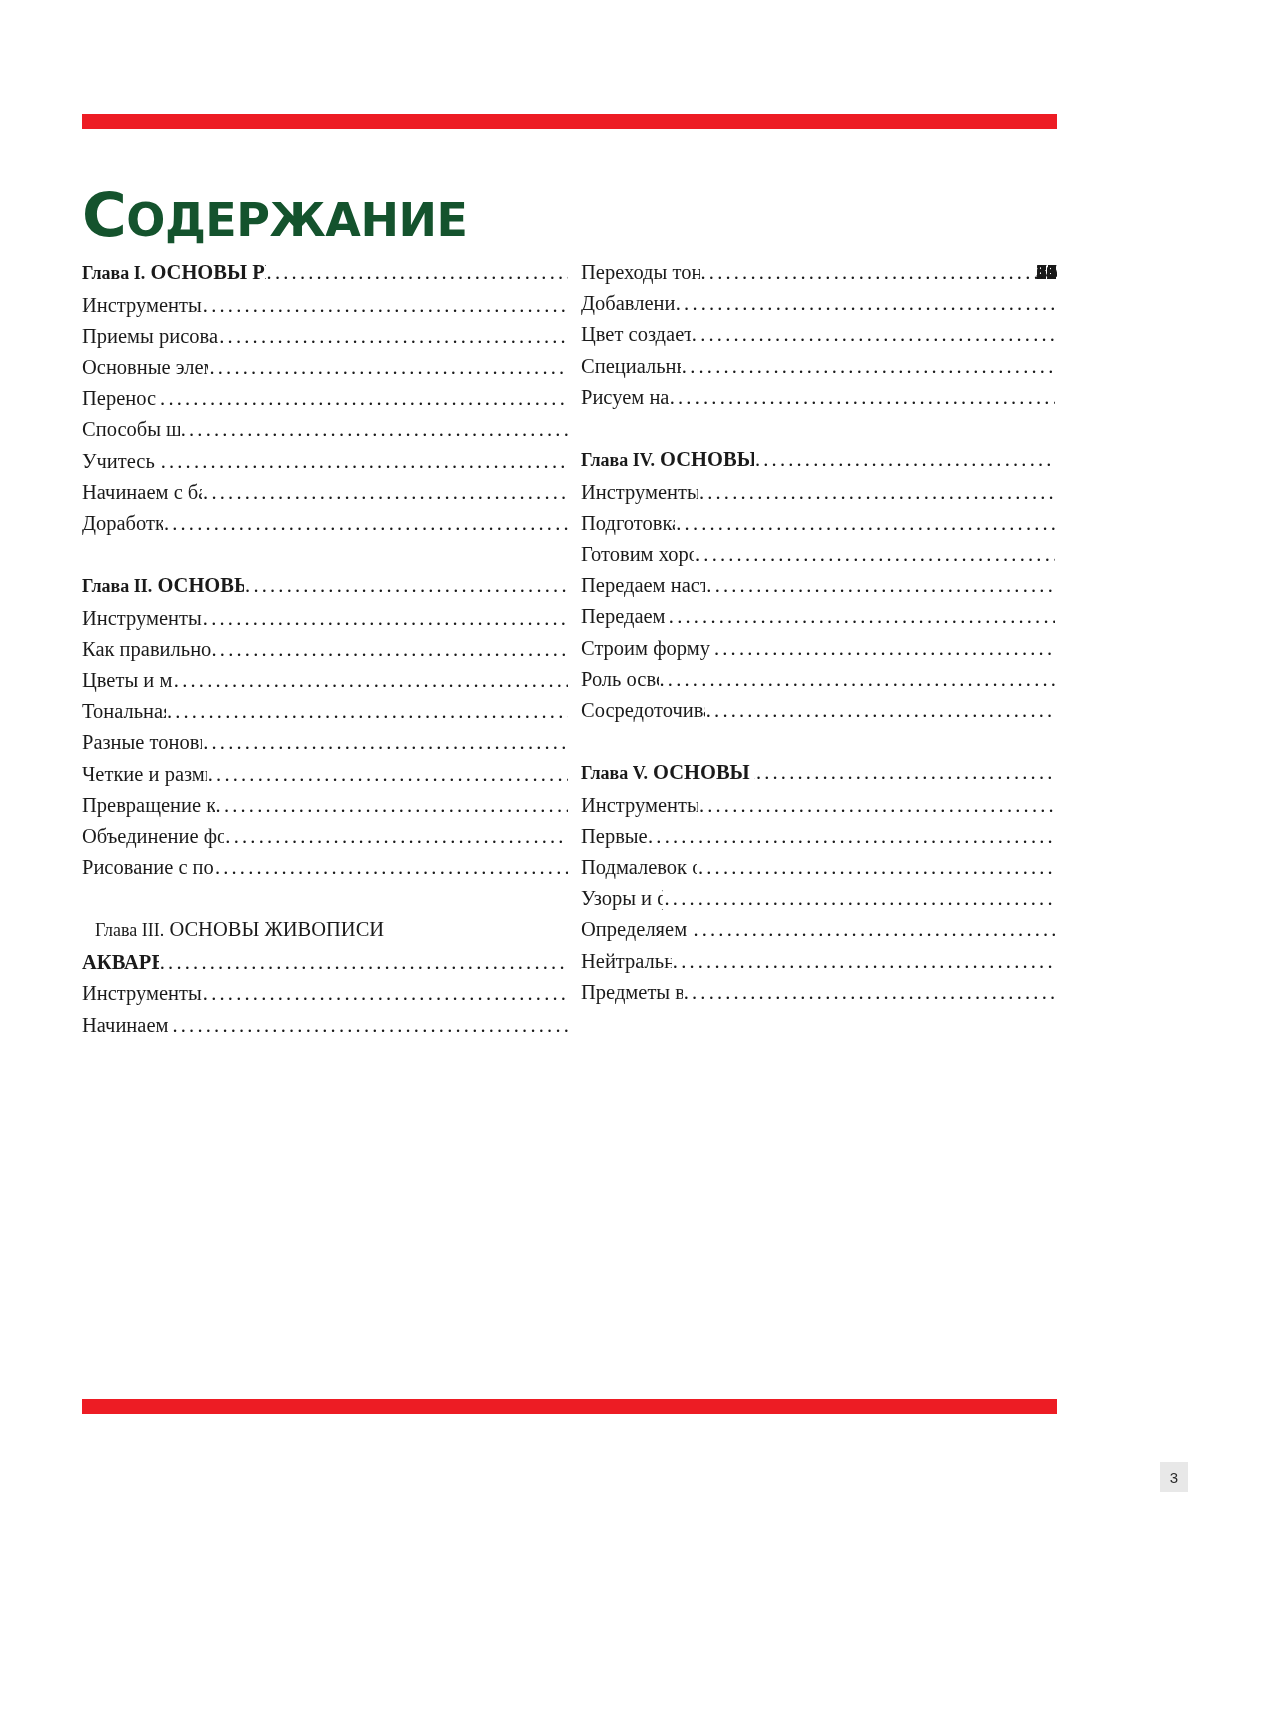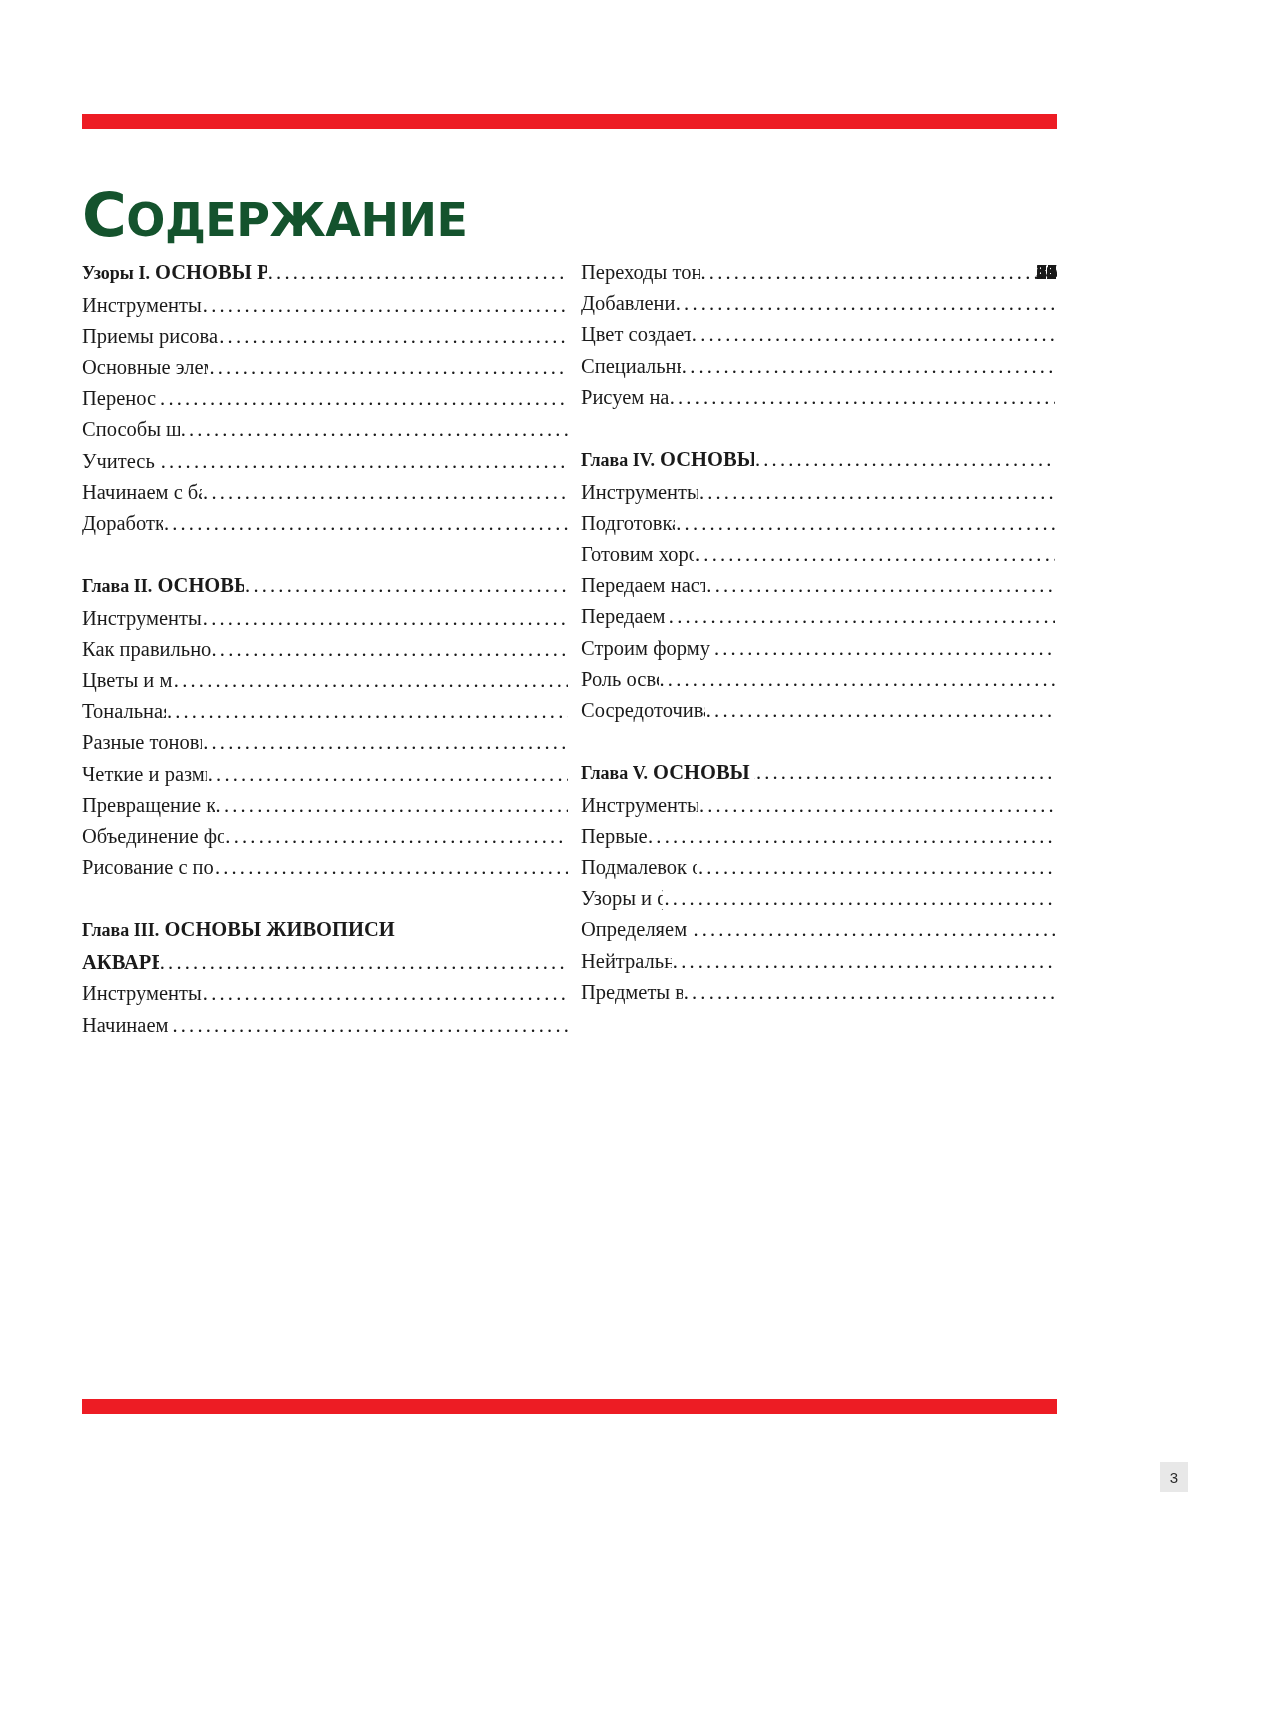--- a/index.html
+++ b/index.html
@@ -124,22 +124,23 @@
     font-size: 20.5px;
   }
   .entry.chapter .page {
     font-weight: 400;
   }
 
   
   .chapter-wrap .line1 {
     font-size: 20.5px;
     line-height: 31.5px;
-    font-weight: 700;
+    font-weight: 400;
     white-space: nowrap;
+    margin-left: 13px;
   }
   .chapter-wrap .line1 .glava {
     font-size: 18px;
   }
 
   .spacer {
     height: 31px;
   }
 
   
@@ -165,21 +166,21 @@
 
   <div class="rule-top"></div>
 
   <h1 class="title">
     <span class="cap">С</span><span class="small">ОДЕРЖАНИЕ</span>
   </h1>
 
   <div class="columns">
     <div class="col left">
         <div class="entry chapter">
-          <span class="label"><span class="glava">Узоры I.</span> <span class="ttl">ОСНОВЫ РИСУНКА КАРАНДАШОМ</span></span>
+          <span class="label"><span class="glava">Глава I.</span> <span class="ttl">ОСНОВЫ РИСУНКА КАРАНДАШОМ</span></span>
           <span class="leader"></span>
           <span class="page">5</span>
         </div>
         <div class="entry">
           <span class="label">Инструменты и материалы</span>
           <span class="leader"></span>
           <span class="page">6</span>
         </div>
         <div class="entry">
           <span class="label">Приемы рисования карандашом</span>

